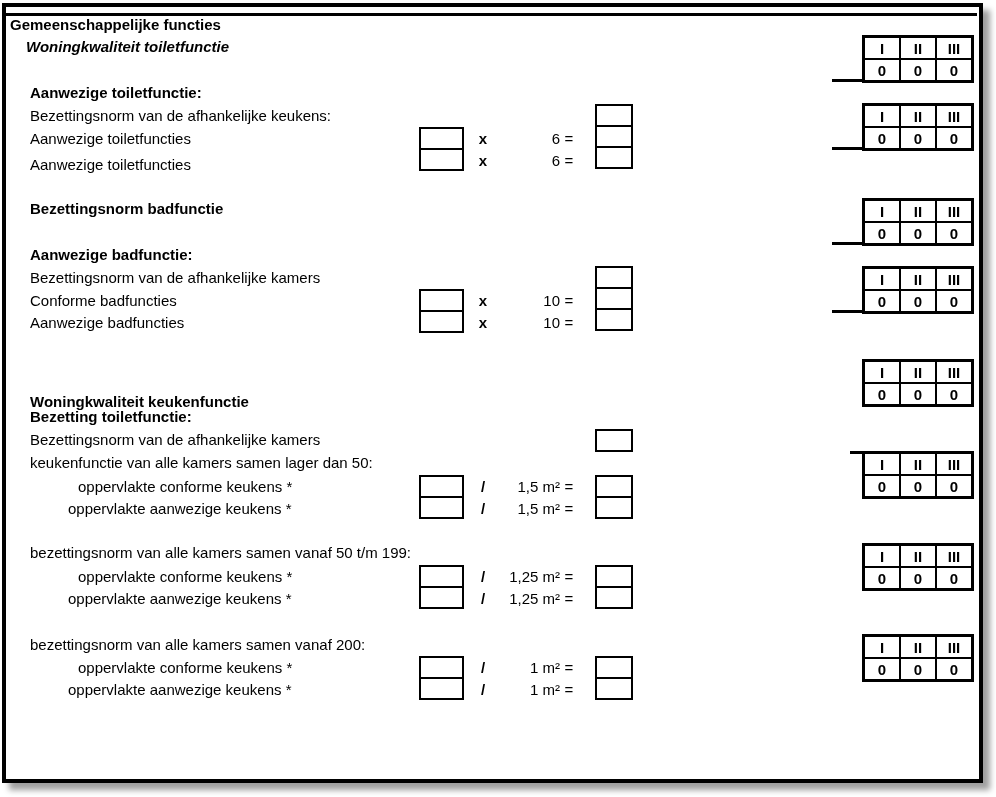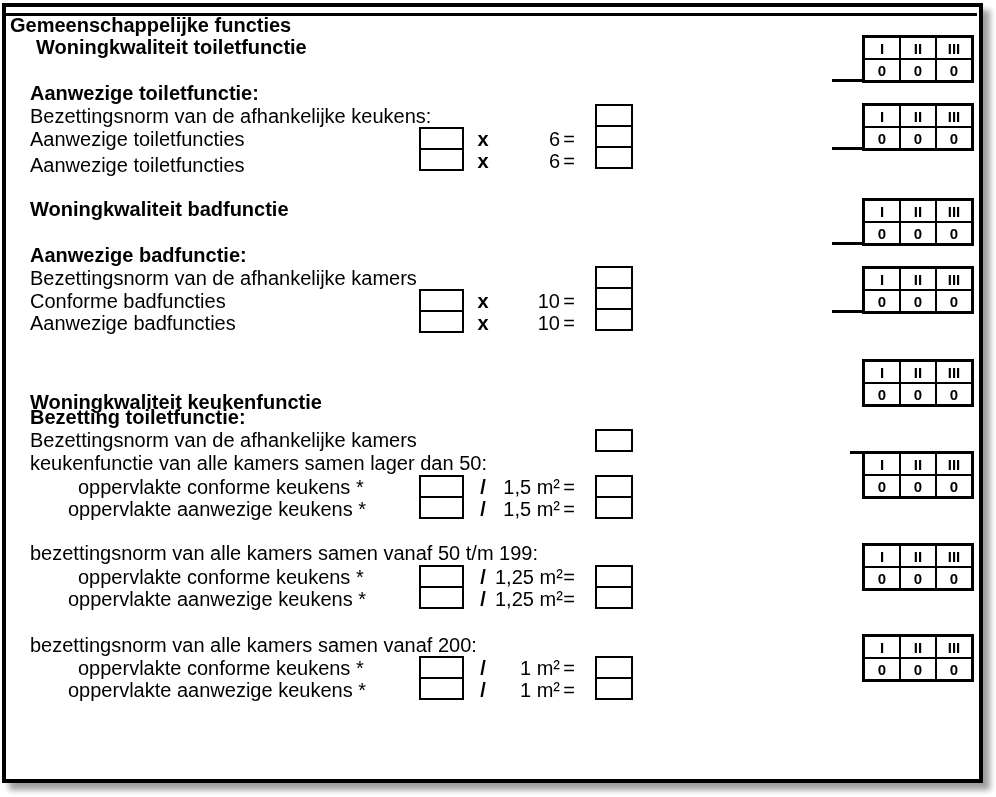--- a/index.html
+++ b/index.html
@@ -8,21 +8,21 @@
     background:#ffffff;
     font-family:"Liberation Sans", sans-serif;
     color:#000;
   }
   .page {
     position:absolute; left:2px; top:3px; width:981px; height:780px;
     box-sizing:border-box; border:4px solid #000; background:#fff;
     box-shadow:7px 7px 6px rgba(0,0,0,0.38);
   }
   .topline { position:absolute; left:6px; top:13px; width:971px; height:3px; background:#000; }
-  .t { position:absolute; height:22px; line-height:22px; font-size:20px; white-space:nowrap; }
+  .t { position:absolute; height:22px; line-height:22px; font-size:15px; white-space:nowrap; }
   .b { font-weight:bold; }
   .op  { text-align:center; width:16px; font-weight:bold; }
   .val { text-align:right;  width:65px; }
   .eq  { text-align:center; width:16px; }
   .vbox { position:absolute; }
   .vbox .cell { box-sizing:border-box; border:2px solid #000; background:#fff; height:23px; }
   .vbox .cell + .cell { margin-top:-2px; }
   .w45 .cell { width:45px; }
   .w38 .cell { width:38px; }
   table.score { position:absolute; border-collapse:collapse; border:3px solid #000; background:#fff; }
@@ -33,21 +33,21 @@
   .ext { position:absolute; height:3px; background:#000; }
 </style>
 </head>
 <body>
 
 <div class="page"></div>
 <div class="topline"></div>
 
 <div class="t b" style="left:10px;top:14px;">Gemeenschappelijke functies</div>
 
-<div class="t b" style="left:36px;top:36px;">Woningkwaliteit toiletfunctie</div>
+<div class="t b" style="left:26px;top:36px;font-style:italic;">Woningkwaliteit toiletfunctie</div>
 <div class="t b" style="left:30px;top:82px;">Aanwezige toiletfunctie:</div>
 <div class="t" style="left:30px;top:105px;">Bezettingsnorm van de afhankelijke keukens:</div>
 <div class="t" style="left:30px;top:128px;">Aanwezige toiletfuncties</div>
 <div class="t" style="left:30px;top:154px;">Aanwezige toiletfuncties</div>
 
 <div class="vbox w45" style="left:419px;top:127px;">
   <div class="cell"></div>
   <div class="cell"></div>
 </div>
 <div class="t op" style="left:475px;top:128px;">x</div>
@@ -56,21 +56,21 @@
 <div class="t op" style="left:475px;top:150px;">x</div>
 <div class="t val" style="left:495px;top:150px;">6</div>
 <div class="t eq" style="left:561px;top:150px;">=</div>
 
 <div class="vbox w38" style="left:595px;top:104px;">
   <div class="cell"></div>
   <div class="cell"></div>
   <div class="cell"></div>
 </div>
 
-<div class="t b" style="left:30px;top:198px;">Woningkwaliteit badfunctie</div>
+<div class="t b" style="left:30px;top:198px;">Bezettingsnorm badfunctie</div>
 <div class="t b" style="left:30px;top:244px;">Aanwezige badfunctie:</div>
 <div class="t" style="left:30px;top:267px;">Bezettingsnorm van de afhankelijke kamers</div>
 <div class="t" style="left:30px;top:290px;">Conforme badfuncties</div>
 <div class="t" style="left:30px;top:312px;">Aanwezige badfuncties</div>
 
 <div class="vbox w45" style="left:419px;top:289px;">
   <div class="cell"></div>
   <div class="cell"></div>
 </div>
 <div class="t op" style="left:475px;top:290px;">x</div>

